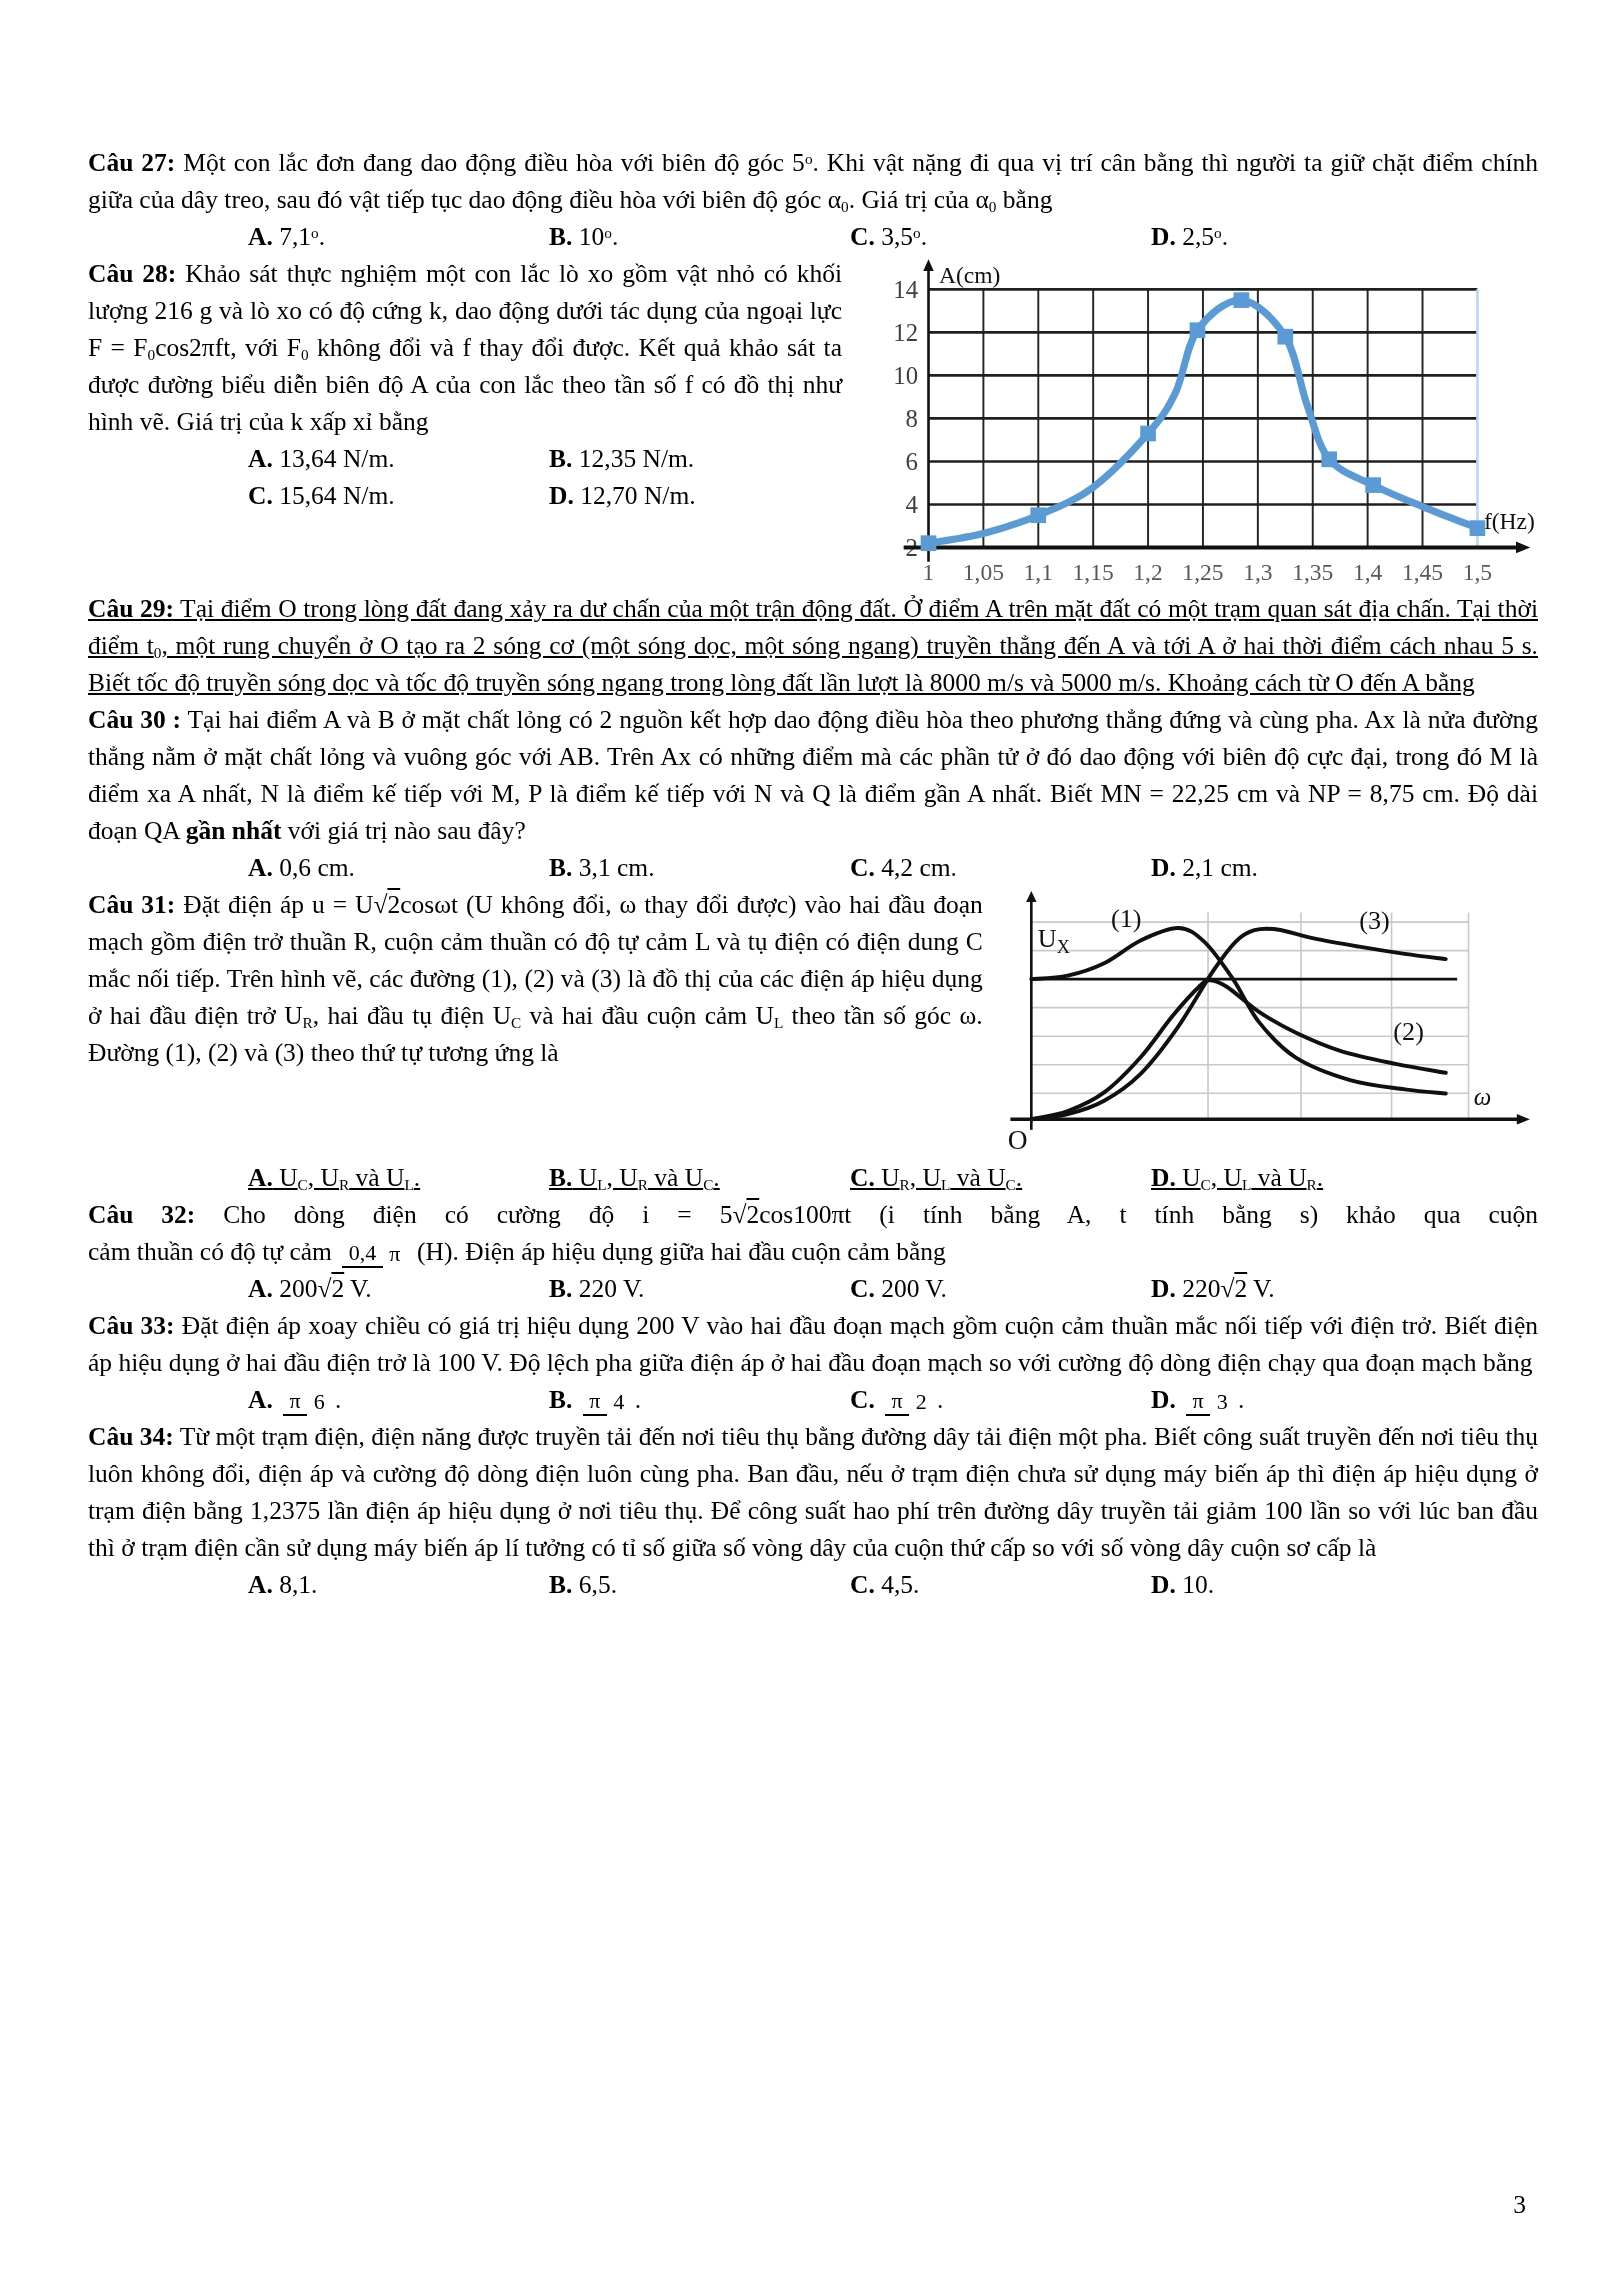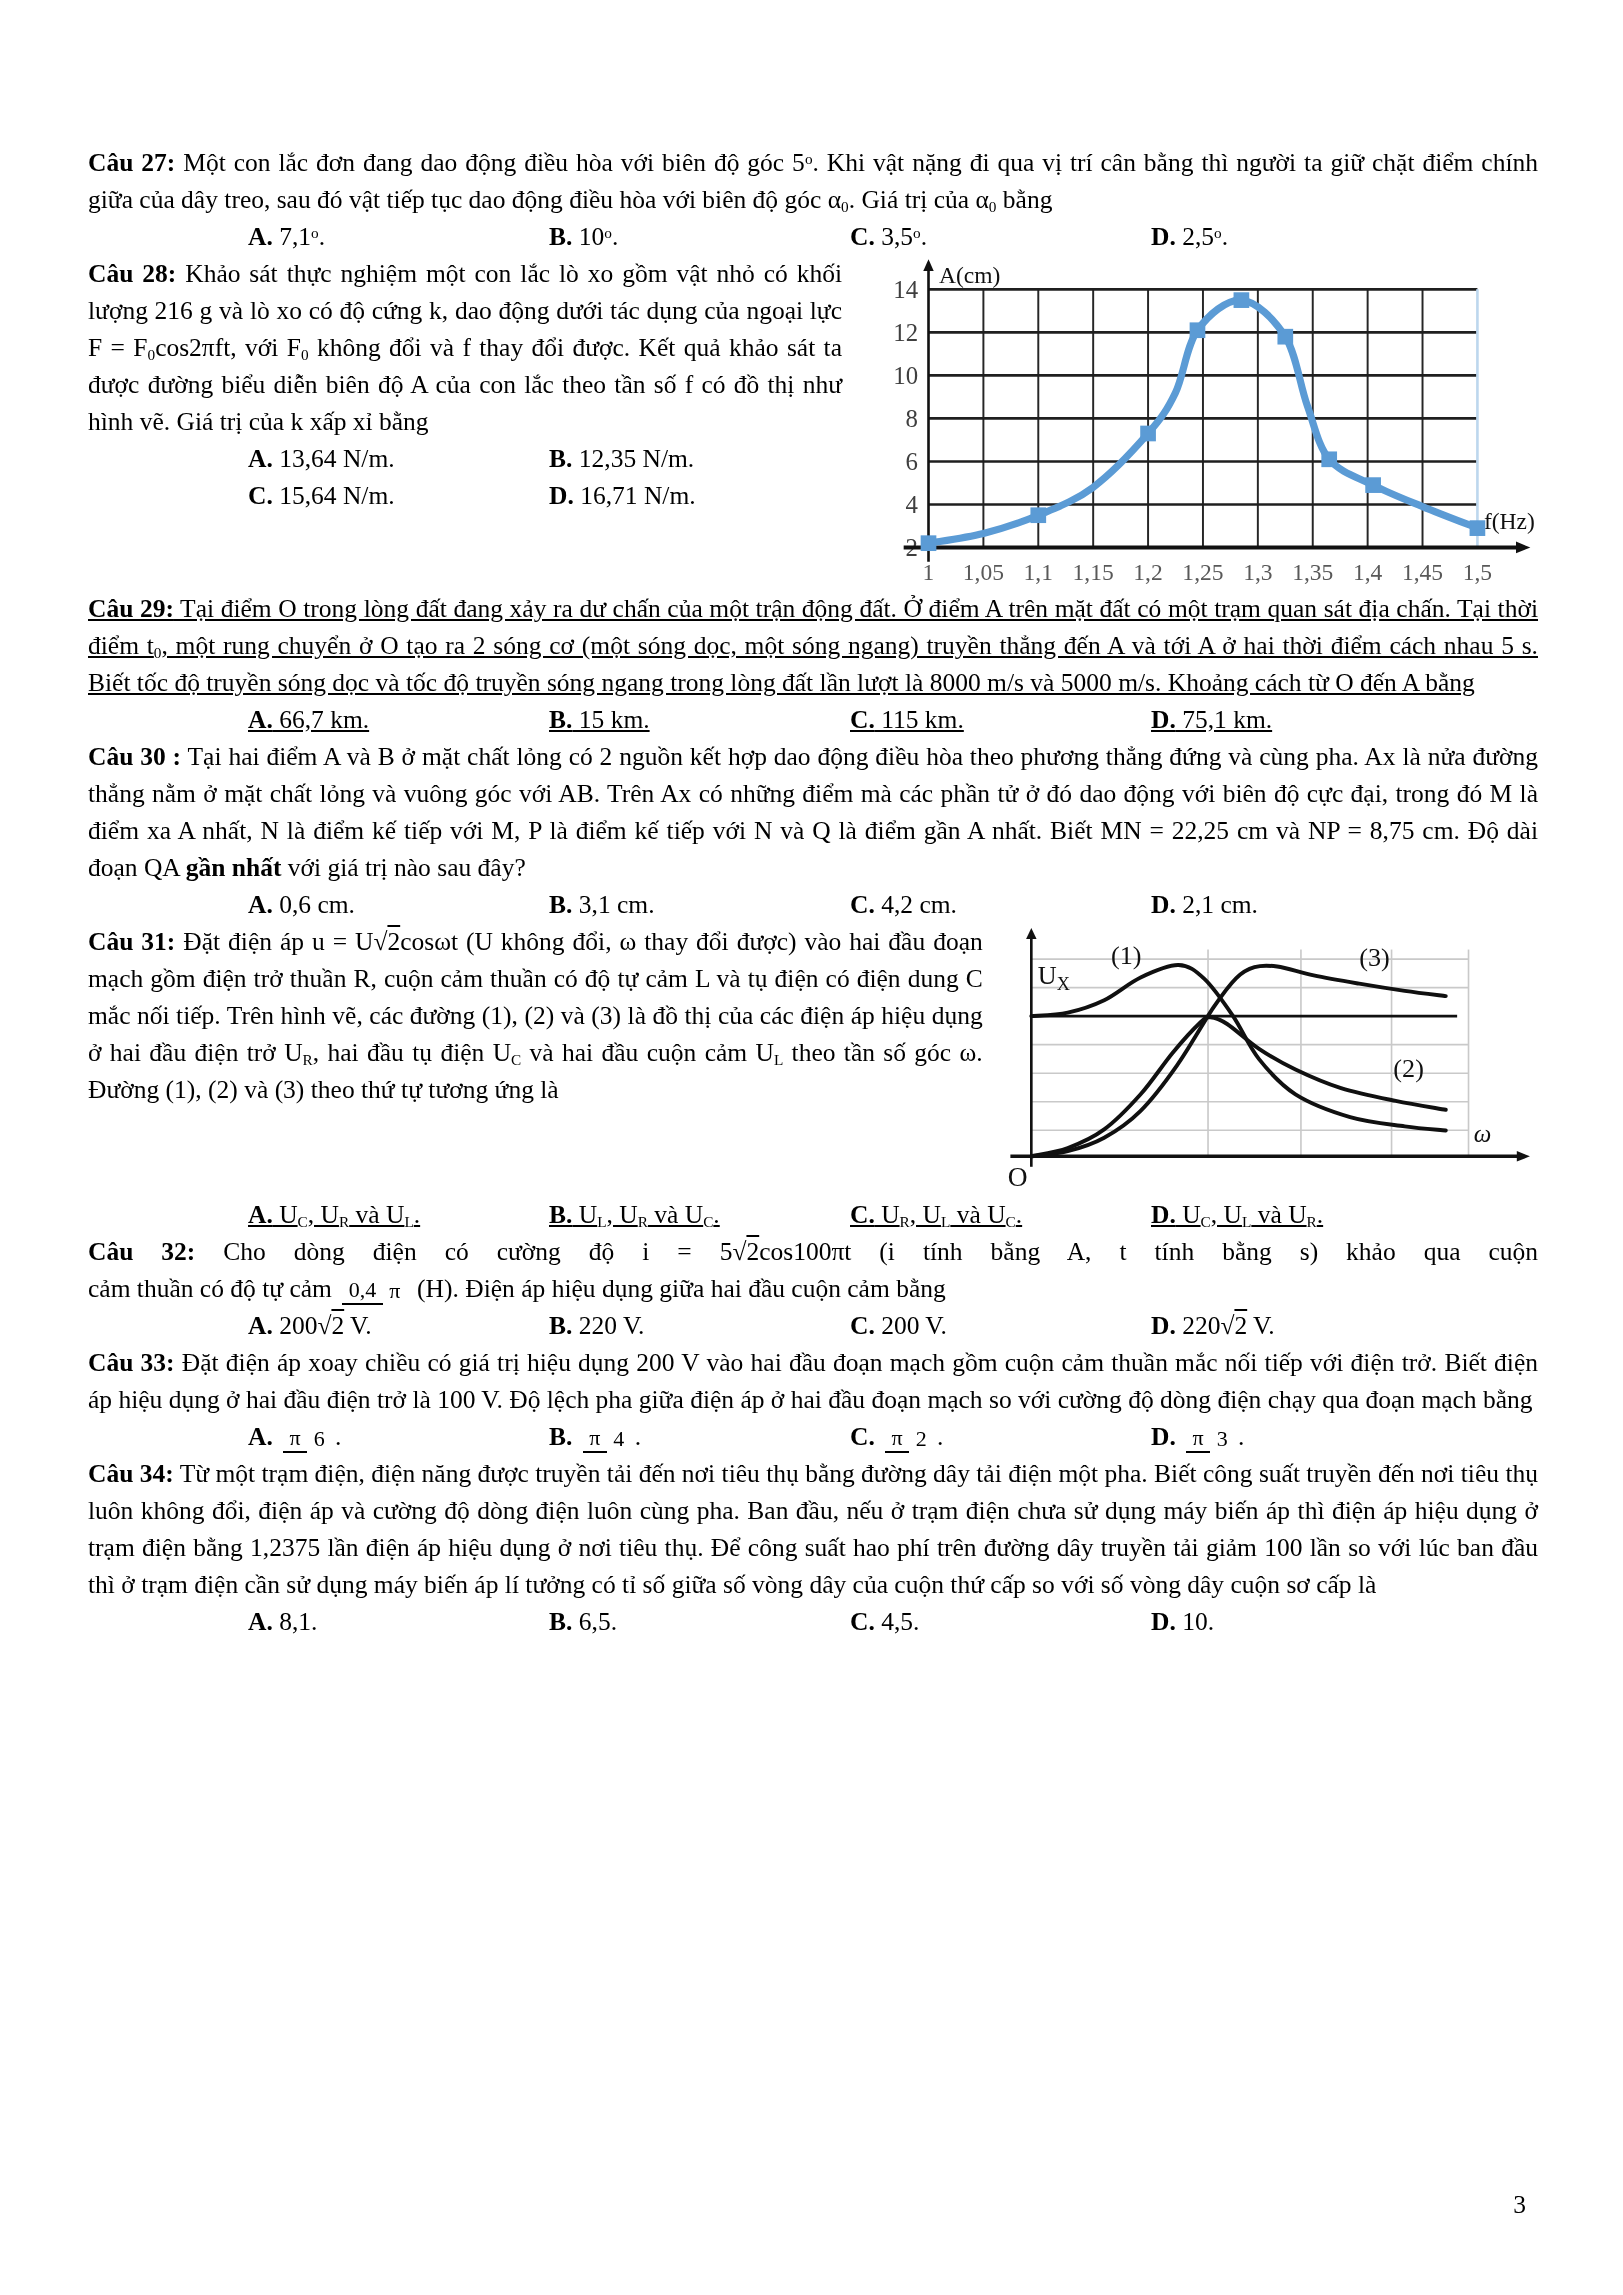--- a/index.html
+++ b/index.html
@@ -103,32 +103,26 @@
           <rect x="926" y="401.375" width="24" height="24" fill="#5b9bd5"></rect>
         </svg>
     </div>
     <div class="para"><span class="b">Câu 28:</span><span> Khảo sát thực nghiệm một con lắc lò xo gồm vật nhỏ có khối lượng 216 g và lò xo có độ cứng k, dao động dưới tác dụng của ngoại lực F = F</span><span class="sub">0</span><span>cos2πft, với F</span><span class="sub">0</span><span> không đổi và f thay đổi được. Kết quả khảo sát ta được đường biểu diễn biên độ A của con lắc theo tần số f có đồ thị như hình vẽ. Giá trị của k xấp xỉ bằng</span></div>
     <div class="optrow">
       <span class="opt"><span class="b">A.</span><span> 13,64 N/m.</span></span>
       <span class="opt"><span class="b">B.</span><span> 12,35 N/m.</span></span>
     </div>
     <div class="optrow">
       <span class="opt"><span class="b">C.</span><span> 15,64 N/m.</span></span>
-      <span class="opt"><span class="b">D.</span><span> 16,71 N/m.</span></span>
+      <span class="opt"><span class="b">D.</span><span> 12,70 N/m.</span></span>
     </div>
   </div>
 
   <div class="q clear">
     <div class="para"><span class="b">Câu 29:</span><span> Tại điểm O trong lòng đất đang xảy ra dư chấn của một trận động đất. Ở điểm A trên mặt đất có một trạm quan sát địa chấn. Tại thời điểm t</span><span class="sub">0</span><span>, một rung chuyển ở O tạo ra 2 sóng cơ (một sóng dọc, một sóng ngang) truyền thẳng đến A và tới A ở hai thời điểm cách nhau 5 s. Biết tốc độ truyền sóng dọc và tốc độ truyền sóng ngang trong lòng đất lần lượt là 8000 m/s và 5000 m/s. Khoảng cách từ O đến A bằng</span></div>
-    <div class="optrow">
-      <span class="opt"><span class="b">A.</span><span> 66,7 km.</span></span>
-      <span class="opt"><span class="b">B.</span><span> 15 km.</span></span>
-      <span class="opt"><span class="b">C.</span><span> 115 km.</span></span>
-      <span class="opt"><span class="b">D.</span><span> 75,1 km.</span></span>
-    </div>
   </div>
 
   <div class="q">
     <div class="para"><span class="b">Câu 30 :</span><span> Tại hai điểm A và B ở mặt chất lỏng có 2 nguồn kết hợp dao động điều hòa theo phương thẳng đứng và cùng pha. Ax là nửa đường thẳng nằm ở mặt chất lỏng và vuông góc với AB. Trên Ax có những điểm mà các phần tử ở đó dao động với biên độ cực đại, trong đó M là điểm xa A nhất, N là điểm kế tiếp với M, P là điểm kế tiếp với N và Q là điểm gần A nhất. Biết MN = 22,25 cm và NP = 8,75 cm. Độ dài đoạn QA </span><span class="b">gần nhất</span><span> với giá trị nào sau đây?</span></div>
     <div class="optrow">
       <span class="opt"><span class="b">A.</span><span> 0,6 cm.</span></span>
       <span class="opt"><span class="b">B.</span><span> 3,1 cm.</span></span>
       <span class="opt"><span class="b">C.</span><span> 4,2 cm.</span></span>
       <span class="opt"><span class="b">D.</span><span> 2,1 cm.</span></span>
     </div>

